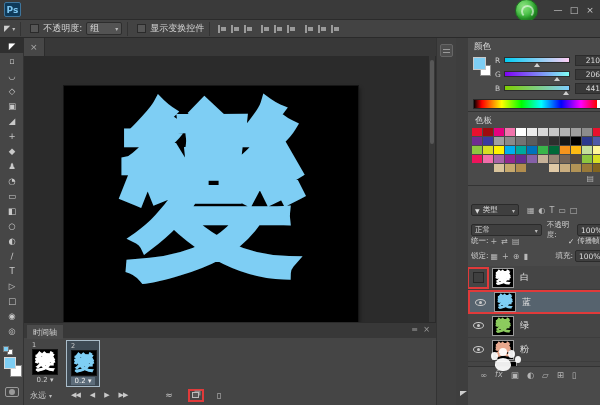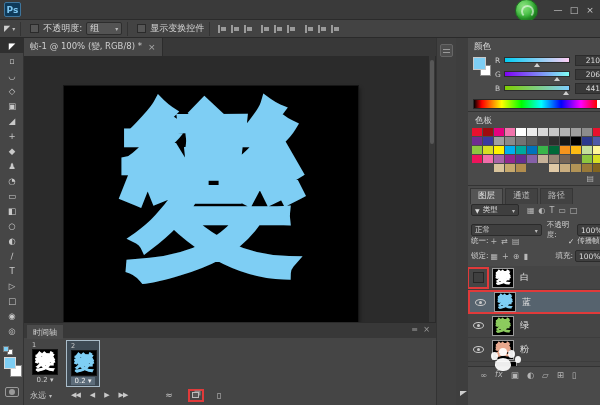--- a/index.html
+++ b/index.html
@@ -218,21 +218,20 @@
   <div id="fgbg-mini">
     <span style="position:absolute; left:4px; top:3px; width:6px; height:6px; background:#fff; border:1px solid #777;"></span>
     <span style="position:absolute; left:0; top:0; width:6px; height:6px; background:#7ECEF4; border:1px solid #777;"></span>
   </div>
   <div id="fg-swatch" style="background: rgb(126, 206, 244);"></div>
   <div id="bg-swatch" style="background: rgb(255, 255, 255);"></div>
   <div id="mask-icon"></div>
 
   <div id="tabbar">
     <div id="doc-tab">
-      <span>帧-1 @ 100% (變, RGB/8) *</span>
       <span class="close">×</span>
     </div>
   </div>
 
   <div id="canvas-area">
     <div id="canvas" style="background: rgb(0, 0, 0);">
       <div id="canvas-glyph" style="color: rgb(126, 206, 244);">變</div>
     </div>
     <div id="v-scroll">
         <div class="thumb"></div>
@@ -378,25 +377,20 @@
           <span class="swatch" style="background: rgb(131, 101, 31);"></span>
         </div>
       <div id="sw-scroll">
           <div class="thumb"></div>
         </div>
       <span class="sw-foot" style="right:18px;">▤</span>
       <span class="sw-foot" style="right:7px;">▯</span>
     </div>
 
     <div id="layers-panel">
-      <div id="layer-tabs">
-          <span class="ltab active">图层</span>
-          <span class="ltab">通道</span>
-          <span class="ltab">路径</span>
-        </div>
 
       <div class="lrow" style="top:18px;">
         <span class="ddbox" style="width:48px;">
           <span style="font-size:6px;">▼</span>
             <span>类型</span>
             <span class="spacer"></span>
             <span class="dd-arrow">▾</span>
         </span>
         <span id="filter-icons" style="display:flex; margin-left:6px;">
             <span class="mini-ico">▦</span>

